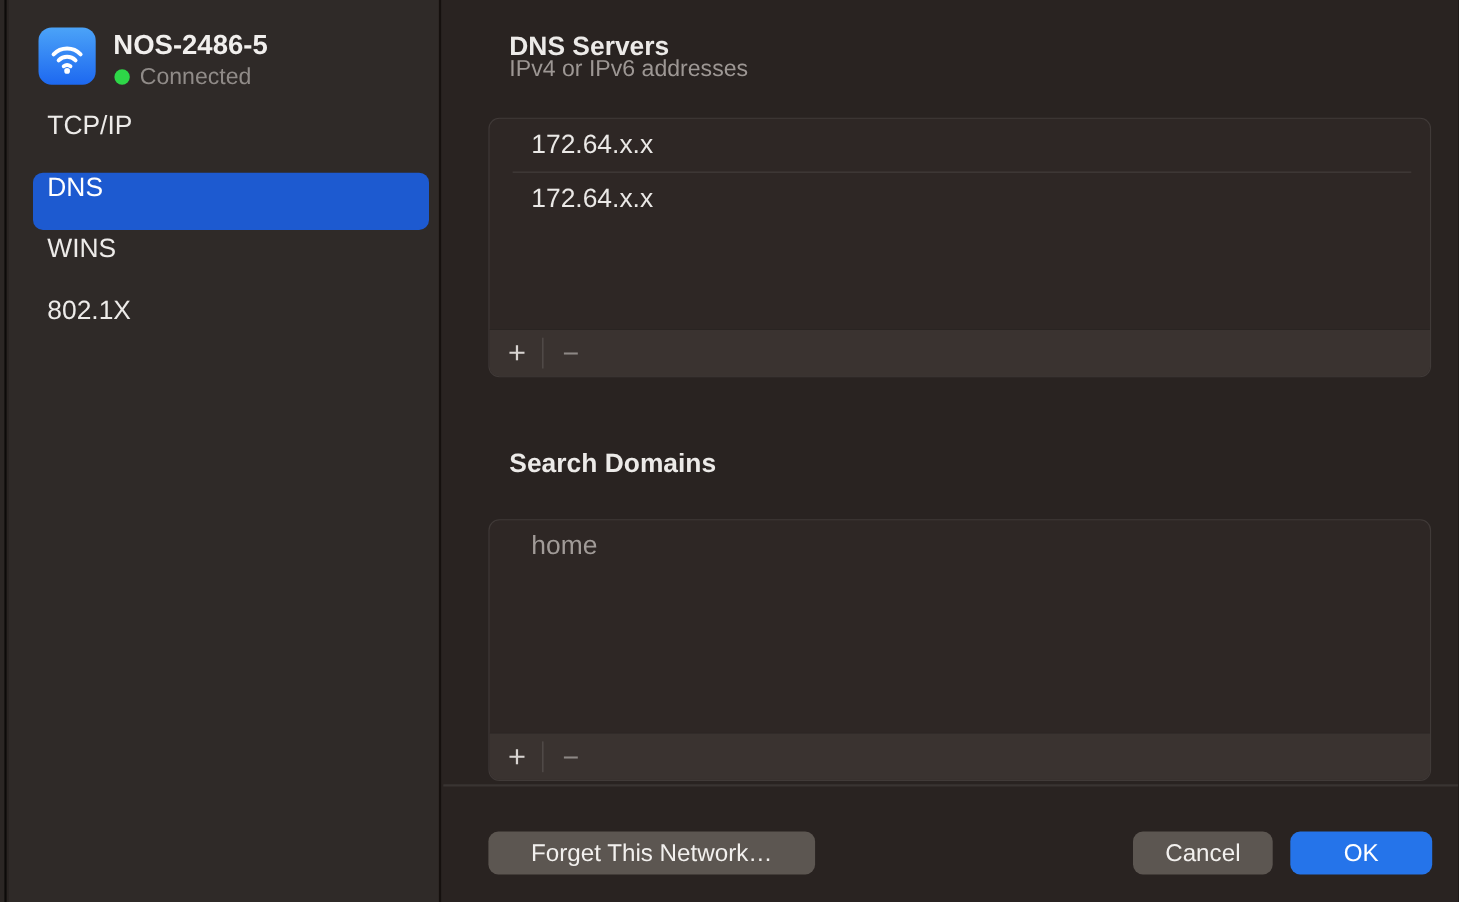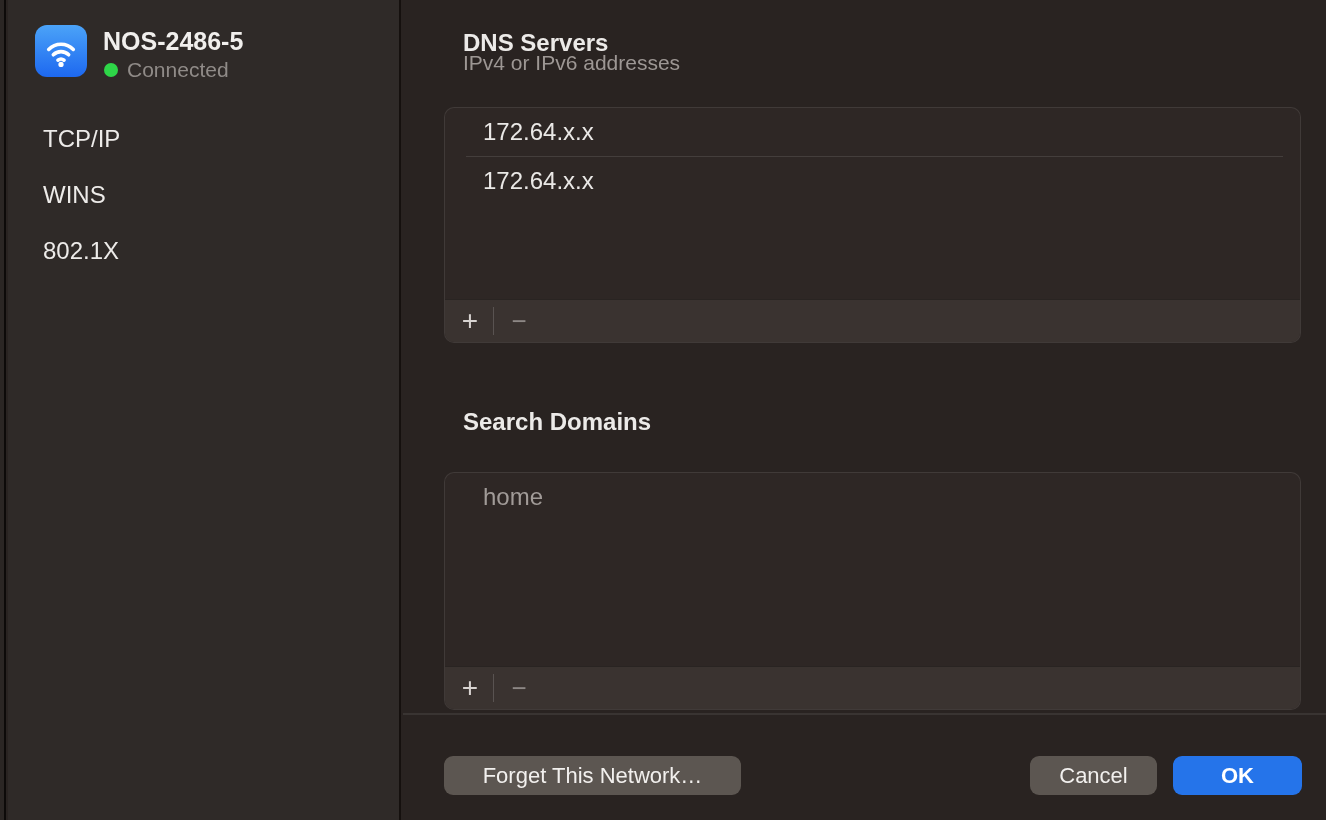--- a/index.html
+++ b/index.html
@@ -37,21 +37,21 @@
   .net-status { position: absolute; left: 69px; top: 33px; display: flex; align-items: center; gap: 9px; }
   .status-dot {
     width: 14px; height: 14px; border-radius: 50%;
     background: var(--status-green, #2ed648);
   }
   .status-label { font-size: 21px; color: #908b88; }
 
   .nav { position: absolute; left: 22px; top: 101px; width: 360px; }
   .nav-item {
     height: 52px; margin-bottom: 4px; border-radius: 9px;
-    display: flex; align-items: flex-end; padding-left: 13px;
+    display: flex; align-items: flex-start; padding-left: 13px;
     font-size: 24px; font-weight: 500; color: #edebe9; cursor: default;
   }
   .nav-item.selected { background: var(--accent, #1d5ad0); color: #ffffff; }
 
   .main-title { position: absolute; font-size: 24px; font-weight: 700; color: #eceae8; }
   .t-dns { left: 463px; top: 29px; }
   .t-search { left: 463px; top: 408px; }
   .main-sub { position: absolute; left: 463px; top: 51px; font-size: 21px; color: #9d9794; }
 
   .listbox {
@@ -91,21 +91,21 @@
   }
 
   .push-btn {
     position: absolute; top: 756px; height: 39px; border-radius: 9px;
     display: flex; align-items: center; justify-content: center;
     font-size: 22px; color: #f2f0ee; cursor: default; white-space: nowrap;
     background: #5c5651;
   }
   .btn-forget { left: 444px; width: 297px; }
   .btn-cancel { left: 1030px; width: 127px; }
-  .btn-ok { left: 1173px; width: 129px; background: var(--ok-blue, #2574ea); color: #ffffff; font-weight: 700; text-align: center; }
+  .btn-ok { left: 1173px; width: 129px; background: var(--ok-blue, #2574ea); color: #ffffff; font-weight: 400; text-align: center; }
 </style>
 </head>
 <body>
 
 <div class="screen">
   <div class="edge-strip"></div>
 
   <div class="sidebar">
     <div class="net-header">
       <div class="wifi-icon">
@@ -119,20 +119,23 @@
       <div class="net-name">NOS-2486-5</div>
       <div class="net-status">
         <span class="status-dot"></span>
         <span class="status-label">Connected</span>
       </div>
     </div>
 
     <div class="nav">
       <div class="nav-item">
         <span>TCP/IP</span>
+      </div>
+      <div class="nav-item selected">
+        <span>DNS</span>
       </div>
       <div class="nav-item">
         <span>WINS</span>
       </div>
       <div class="nav-item">
         <span>802.1X</span>
       </div>
     </div>
   </div>
 

